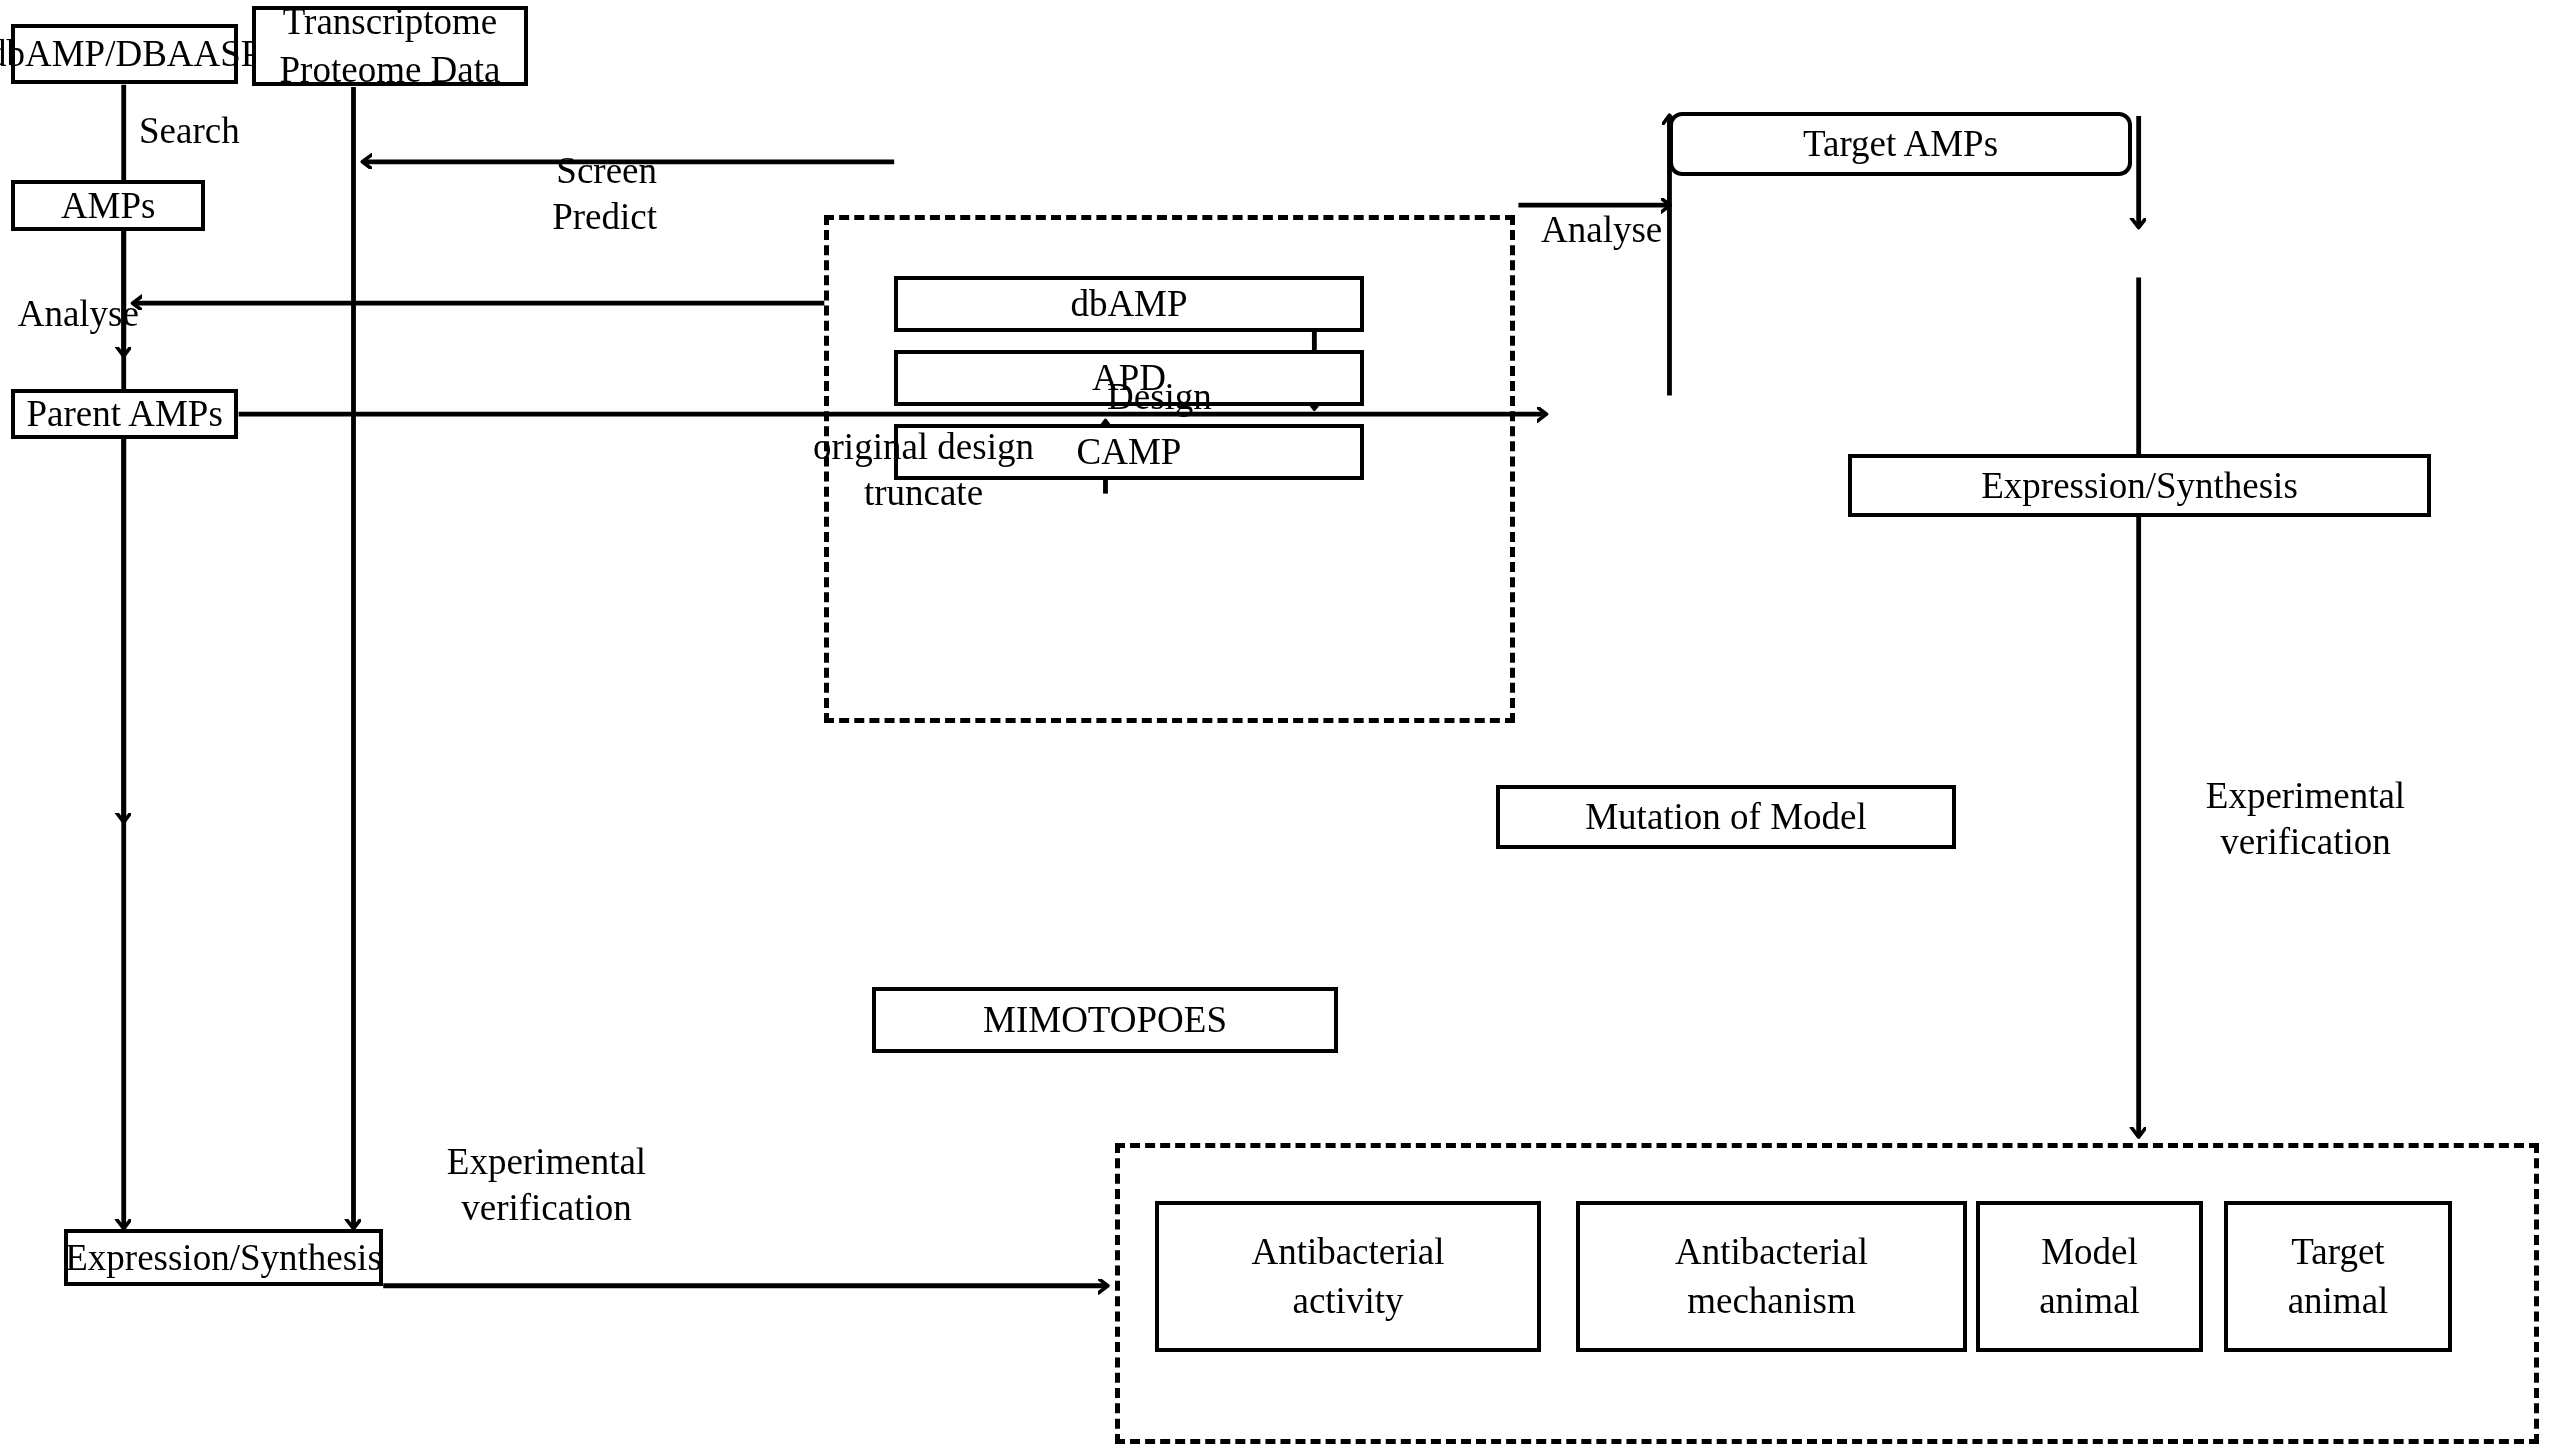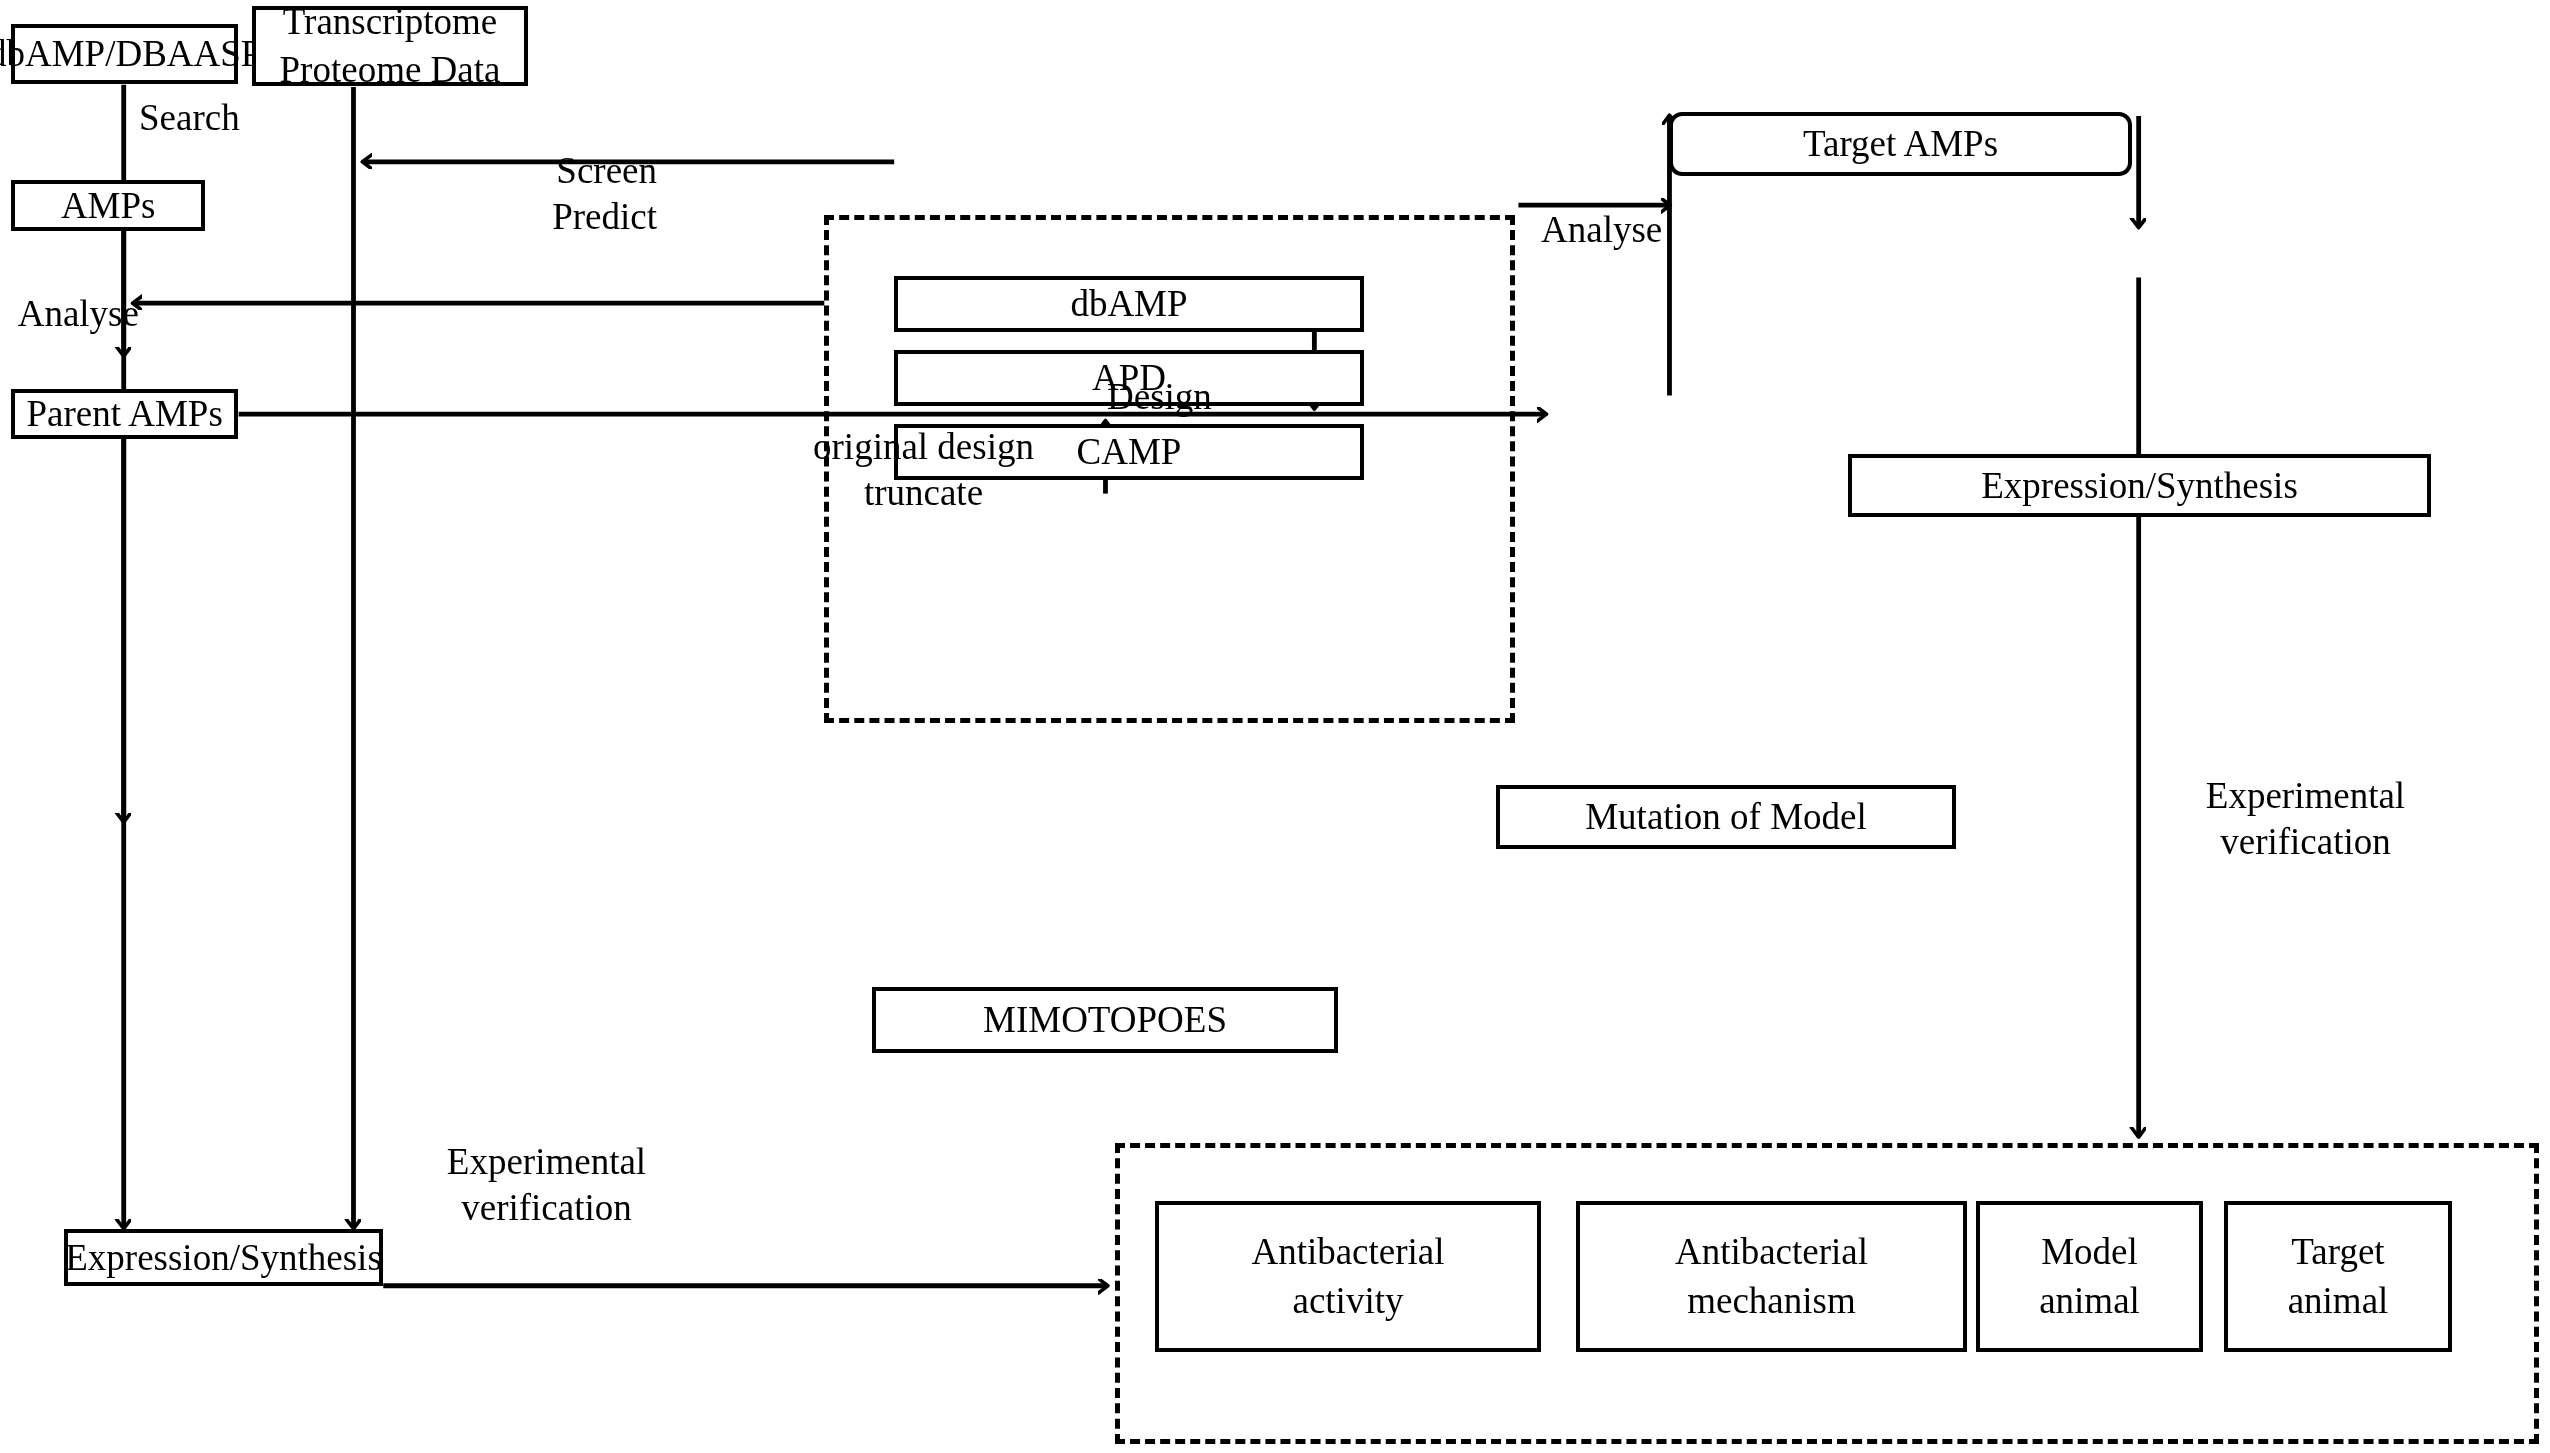--- a/index.html
+++ b/index.html
@@ -176,21 +176,21 @@
   <div class="node two-line" style="left:1976px; top:1201px; width:227px; height:151px;">
     <span class="lbl">Model
 animal</span>
   </div>
 
   <div class="node two-line" style="left:2224px; top:1201px; width:228px; height:151px;">
     <span class="lbl">Target
 animal</span>
   </div>
 
-  <div class="edge-label" style="left:139px; top:95px;text-align:center;">Search</div>
+  <div class="edge-label" style="left:139px; top:108px;text-align:center;">Search</div>
 
   <div class="edge-label rgt" style="left:482px; top:148px; width:175px;">Screen
 Predict</div>
 
   <div class="edge-label" style="left:17.7px; top:291px;">Analyse</div>
 
   <div class="edge-label" style="left:1541px; top:207px;">Analyse</div>
 
   <div class="edge-label" style="left:1107px; top:374px;">Design</div>
 

